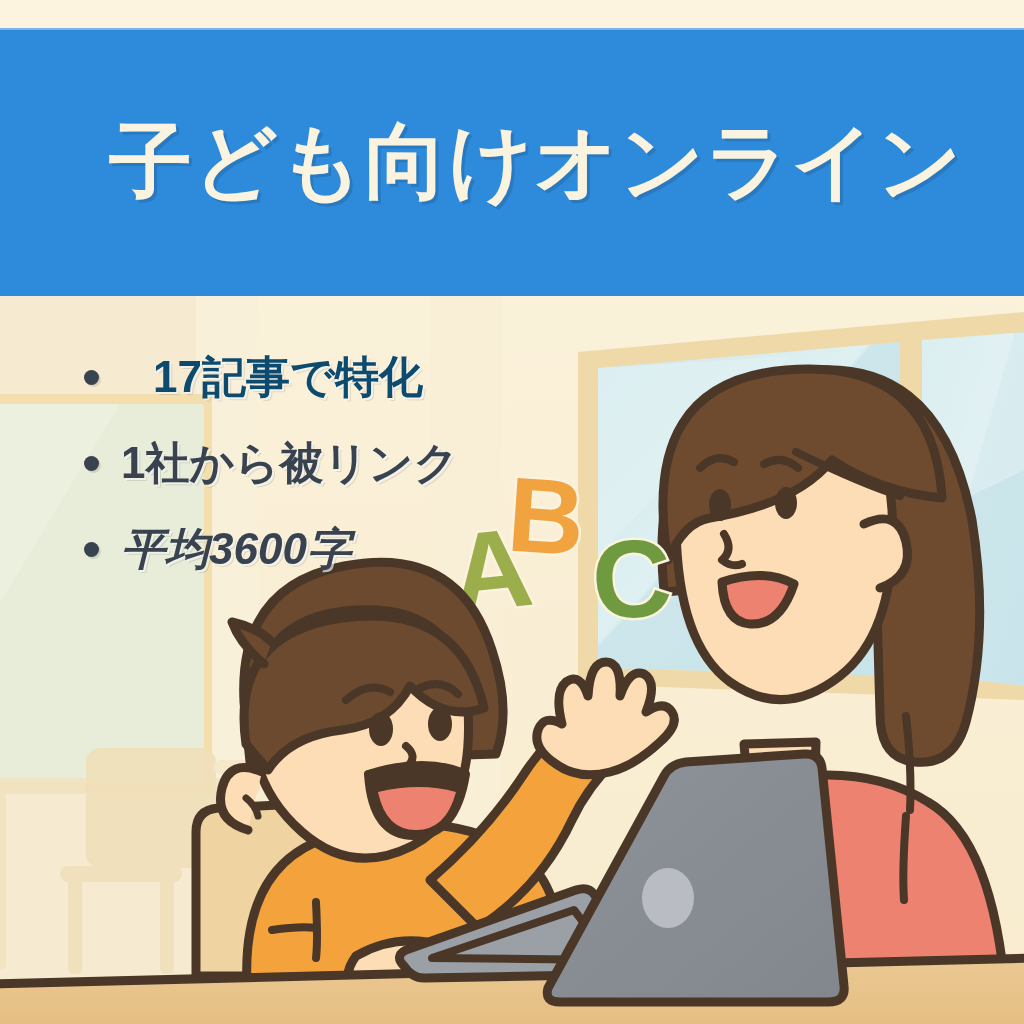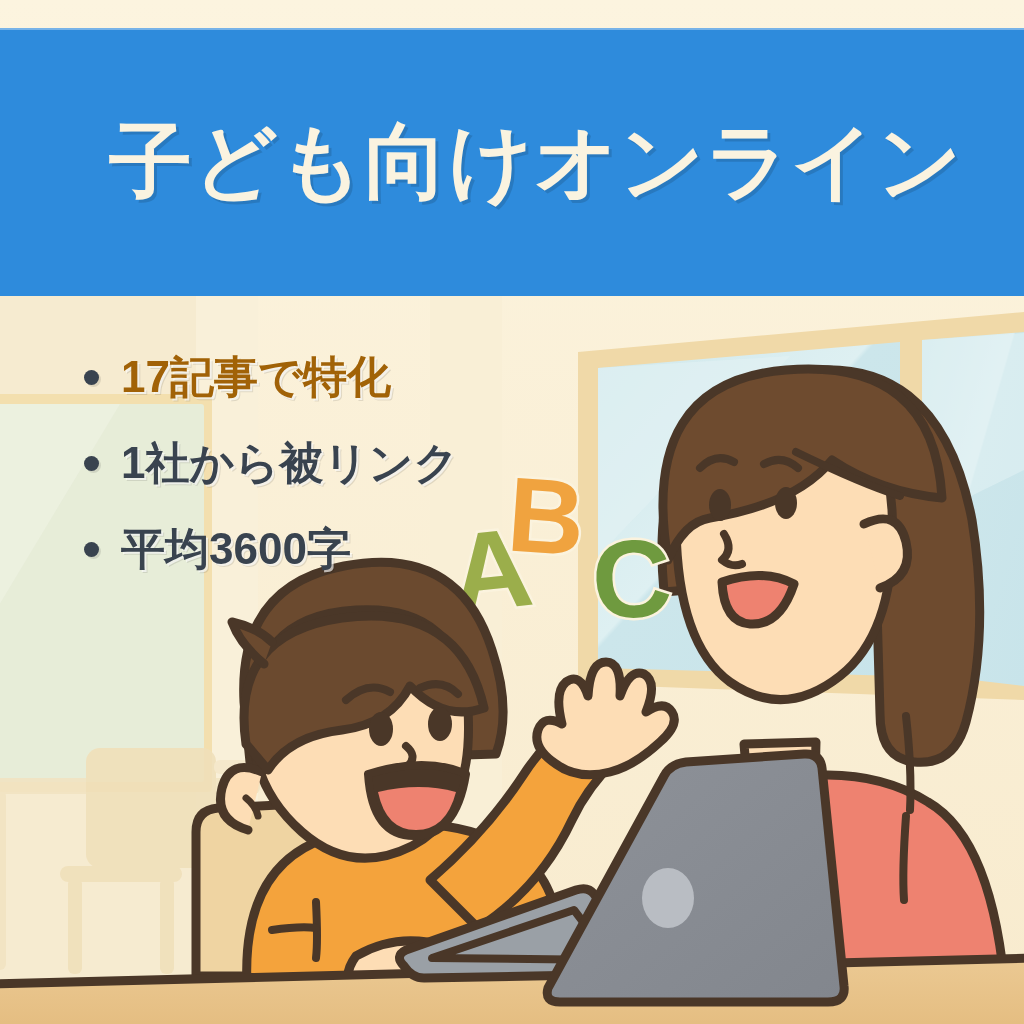--- a/index.html
+++ b/index.html
@@ -219,27 +219,27 @@
       </g>
     </g>
   </svg>
   </div>
 
   <div id="banner" style="background: rgb(46, 139, 220);">
     <div class="banner-line" id="banner-line-1" style="color: rgb(250, 243, 224);">子ども向けオンライン</div>
   </div>
 
   <ul id="bullets">
-    <li style="color: #a16207;">
+    <li style="color: #0c4a6e; gap: 32px;">
       <span class="dot"></span>
       <span>17記事で特化</span>
     </li>
     <li style="color: rgb(57, 67, 79); align-items: center;">
       <span class="dot"></span>
       <span>1社から被リンク</span>
     </li>
-    <li style="color: rgb(57, 67, 79);">
+    <li style="color: rgb(57, 67, 79); font-style: italic;">
       <span class="dot"></span>
       <span>平均3600字</span>
     </li>
   </ul>
 
 </div>
 
 </body></html>

